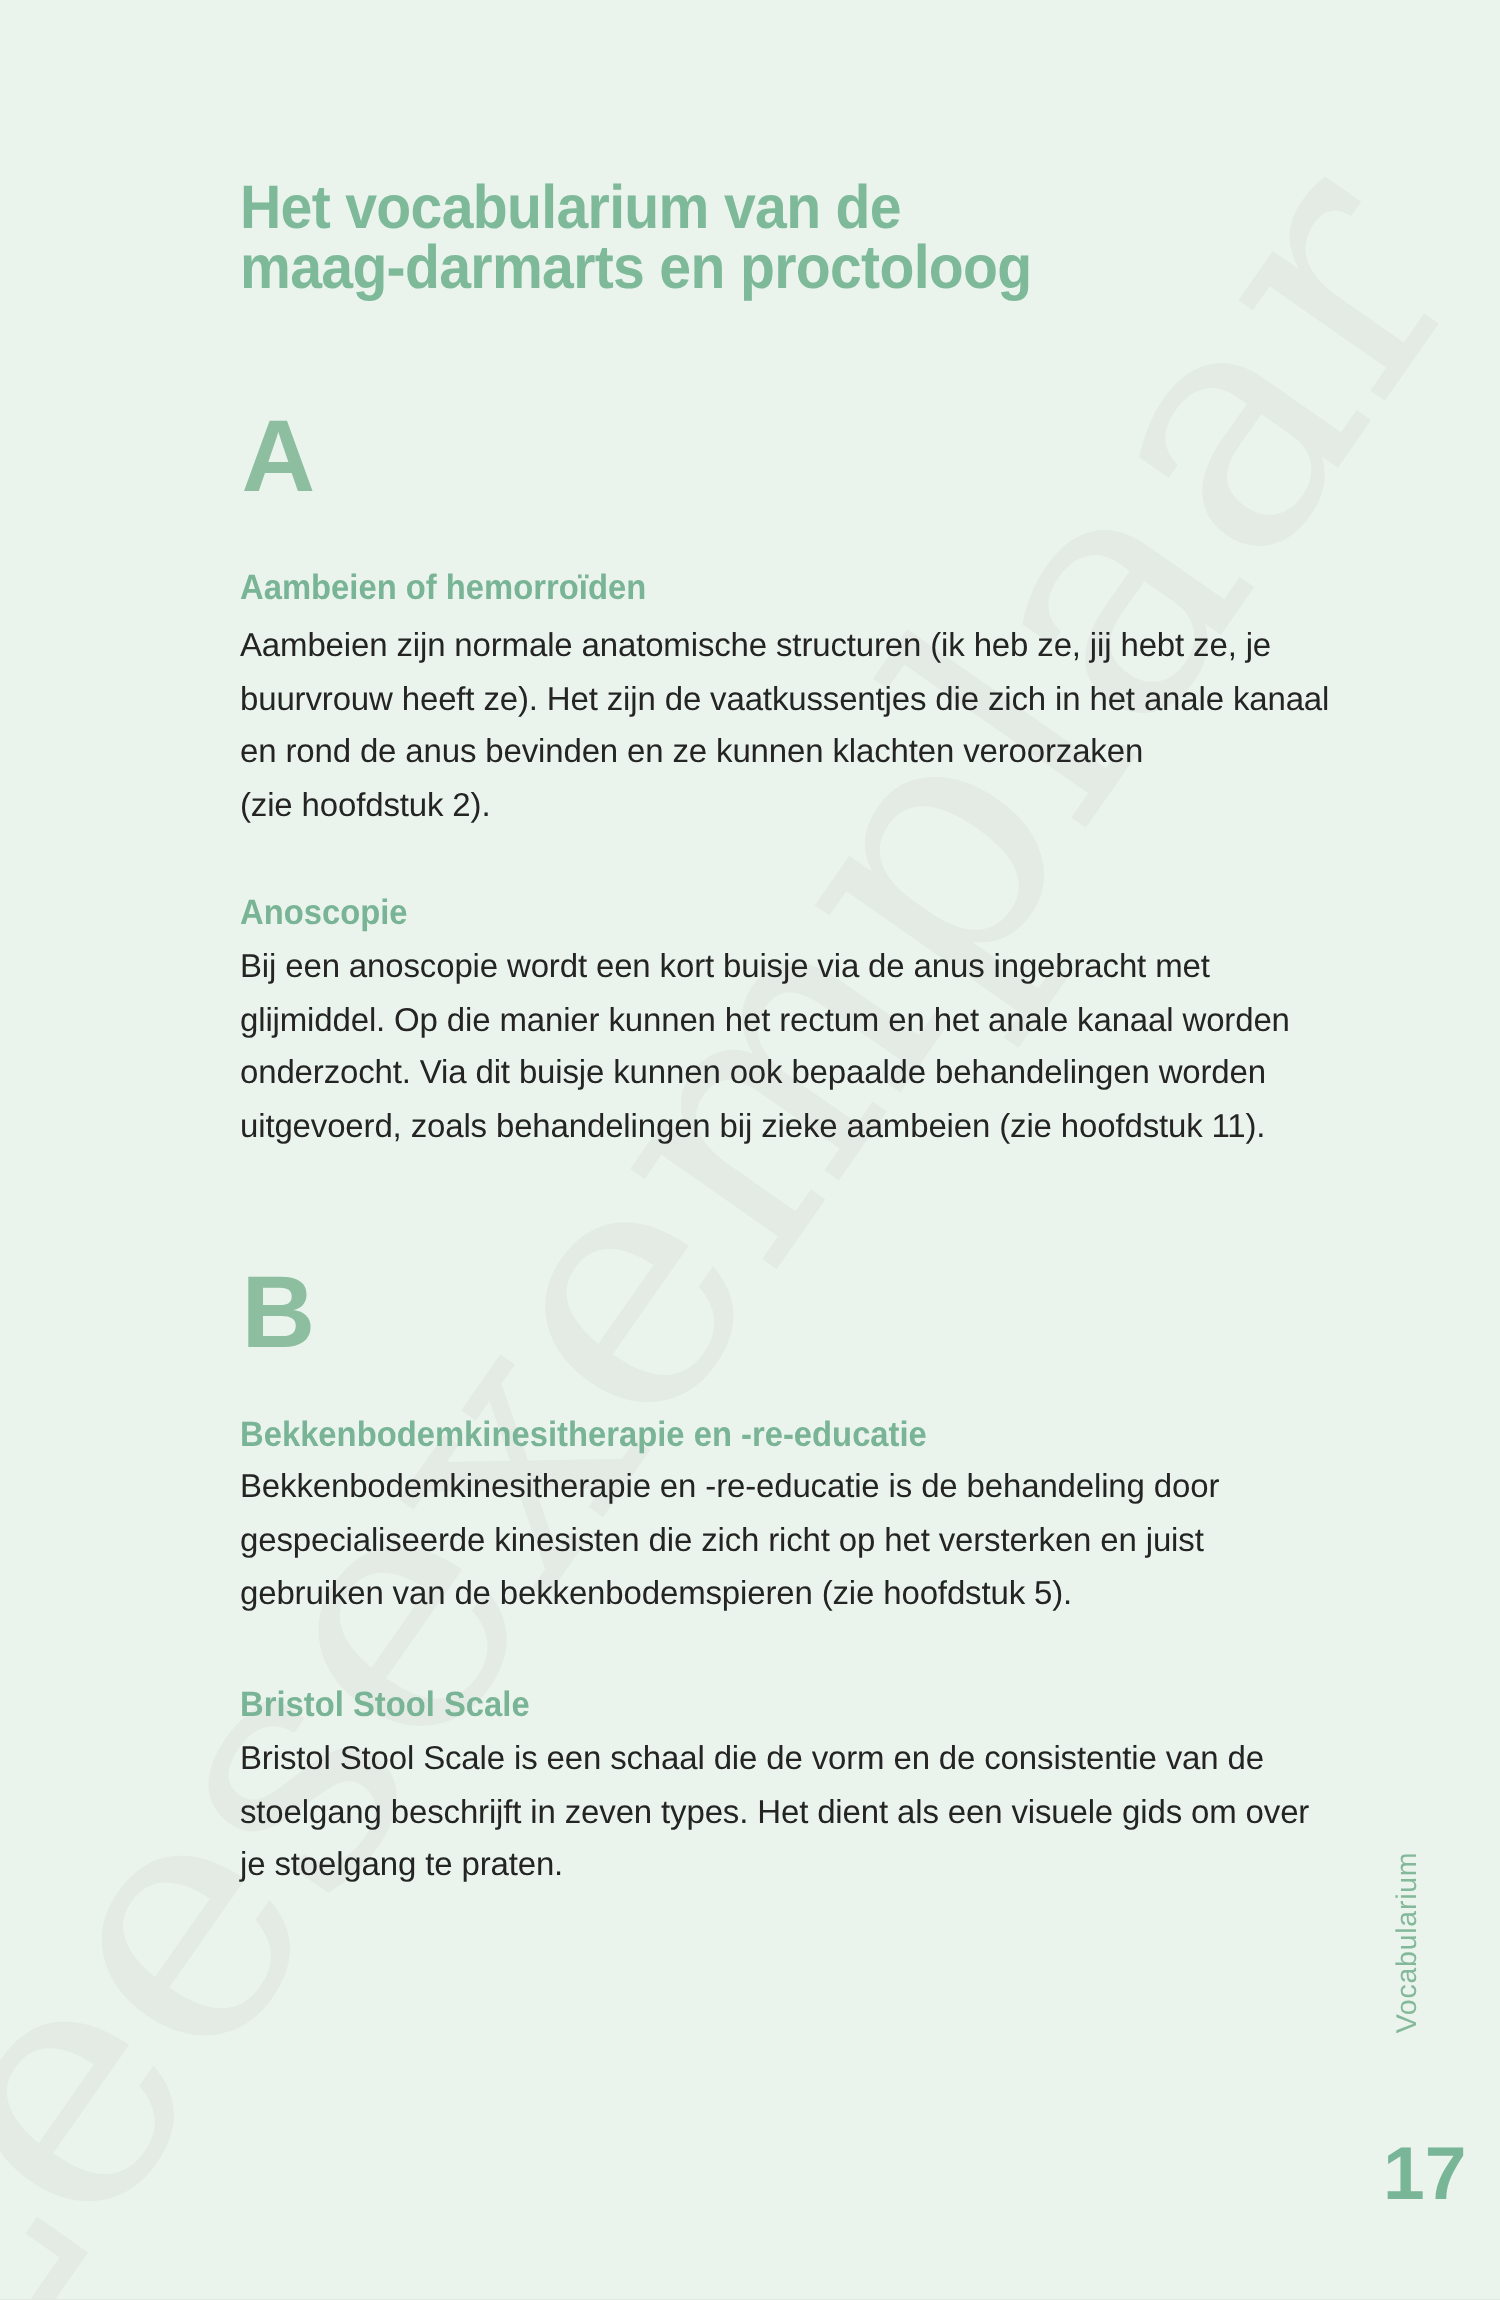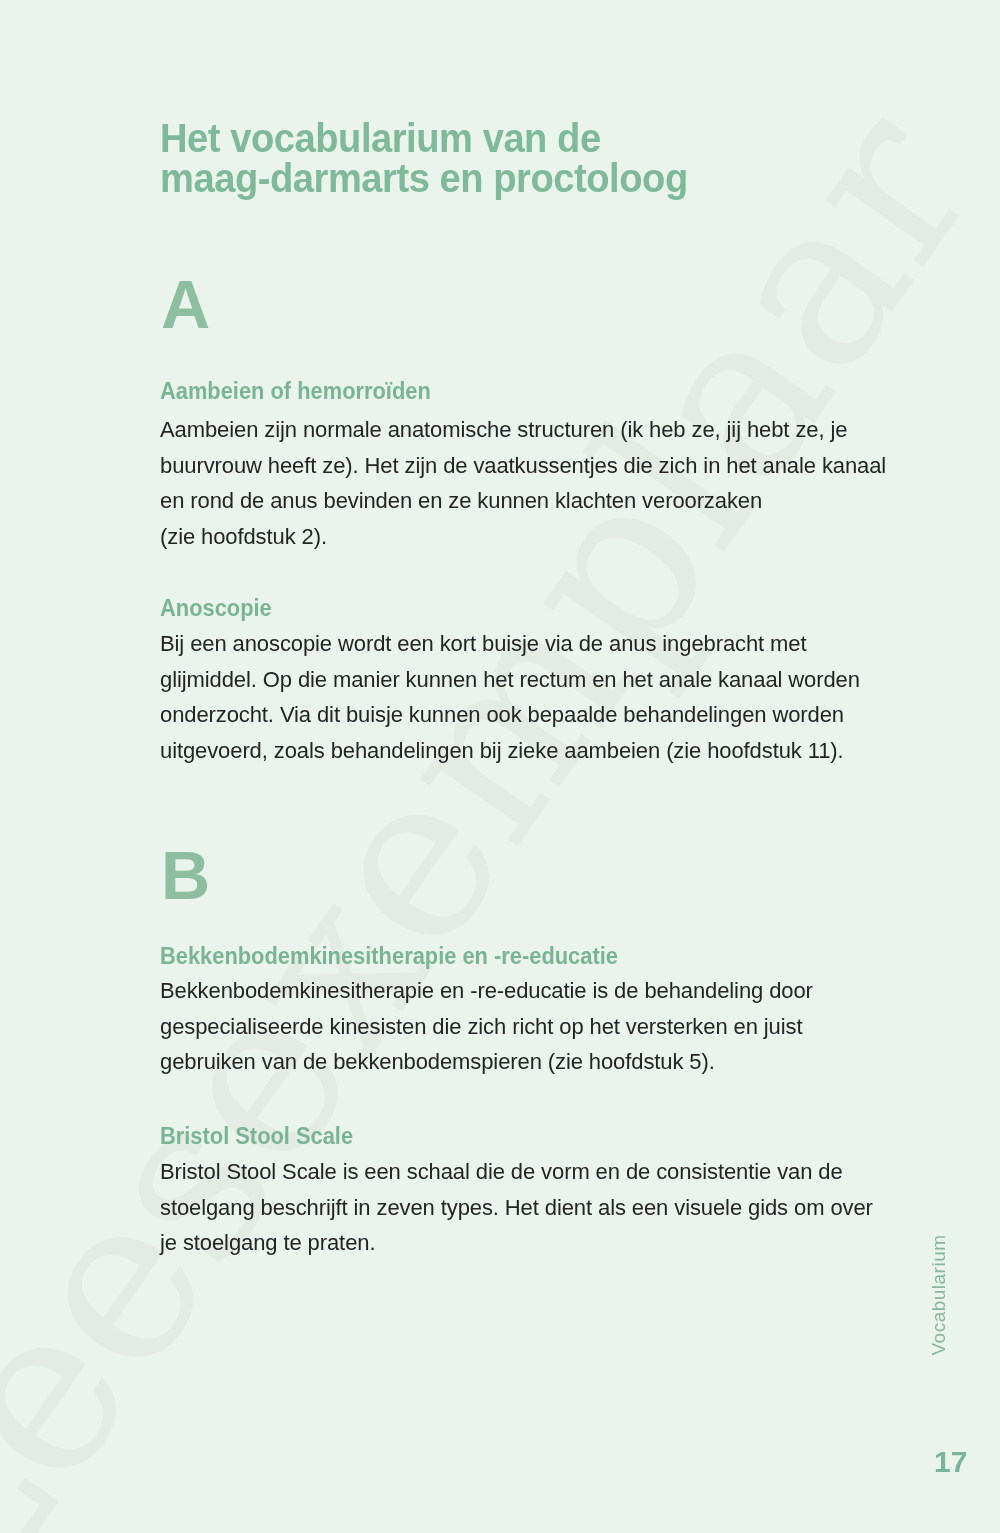--- a/index.html
+++ b/index.html
@@ -61,22 +61,22 @@
   .def-4{top:1154px;}
   .side-label{
     position:absolute;left:939px;top:1295px;
     transform:translate(-50%,-50%) rotate(-90deg);
     font-size:19px;
     letter-spacing:0.5px;
     color:#84b89b;
     white-space:nowrap;
   }
   .page-number{
-    position:absolute;left:918px;top:1425px;margin:16px;
-    font-size:30px;line-height:41px;font-weight:bold;
+    position:absolute;left:918px;top:1425px;margin:4px;
+    font-size:50px;line-height:41px;font-weight:bold;
     color:#79b597;
   }
 </style>
 </head>
 <body>
 
 <div class="page">
 
   <div class="watermark">Leesexemplaar</div>
 

